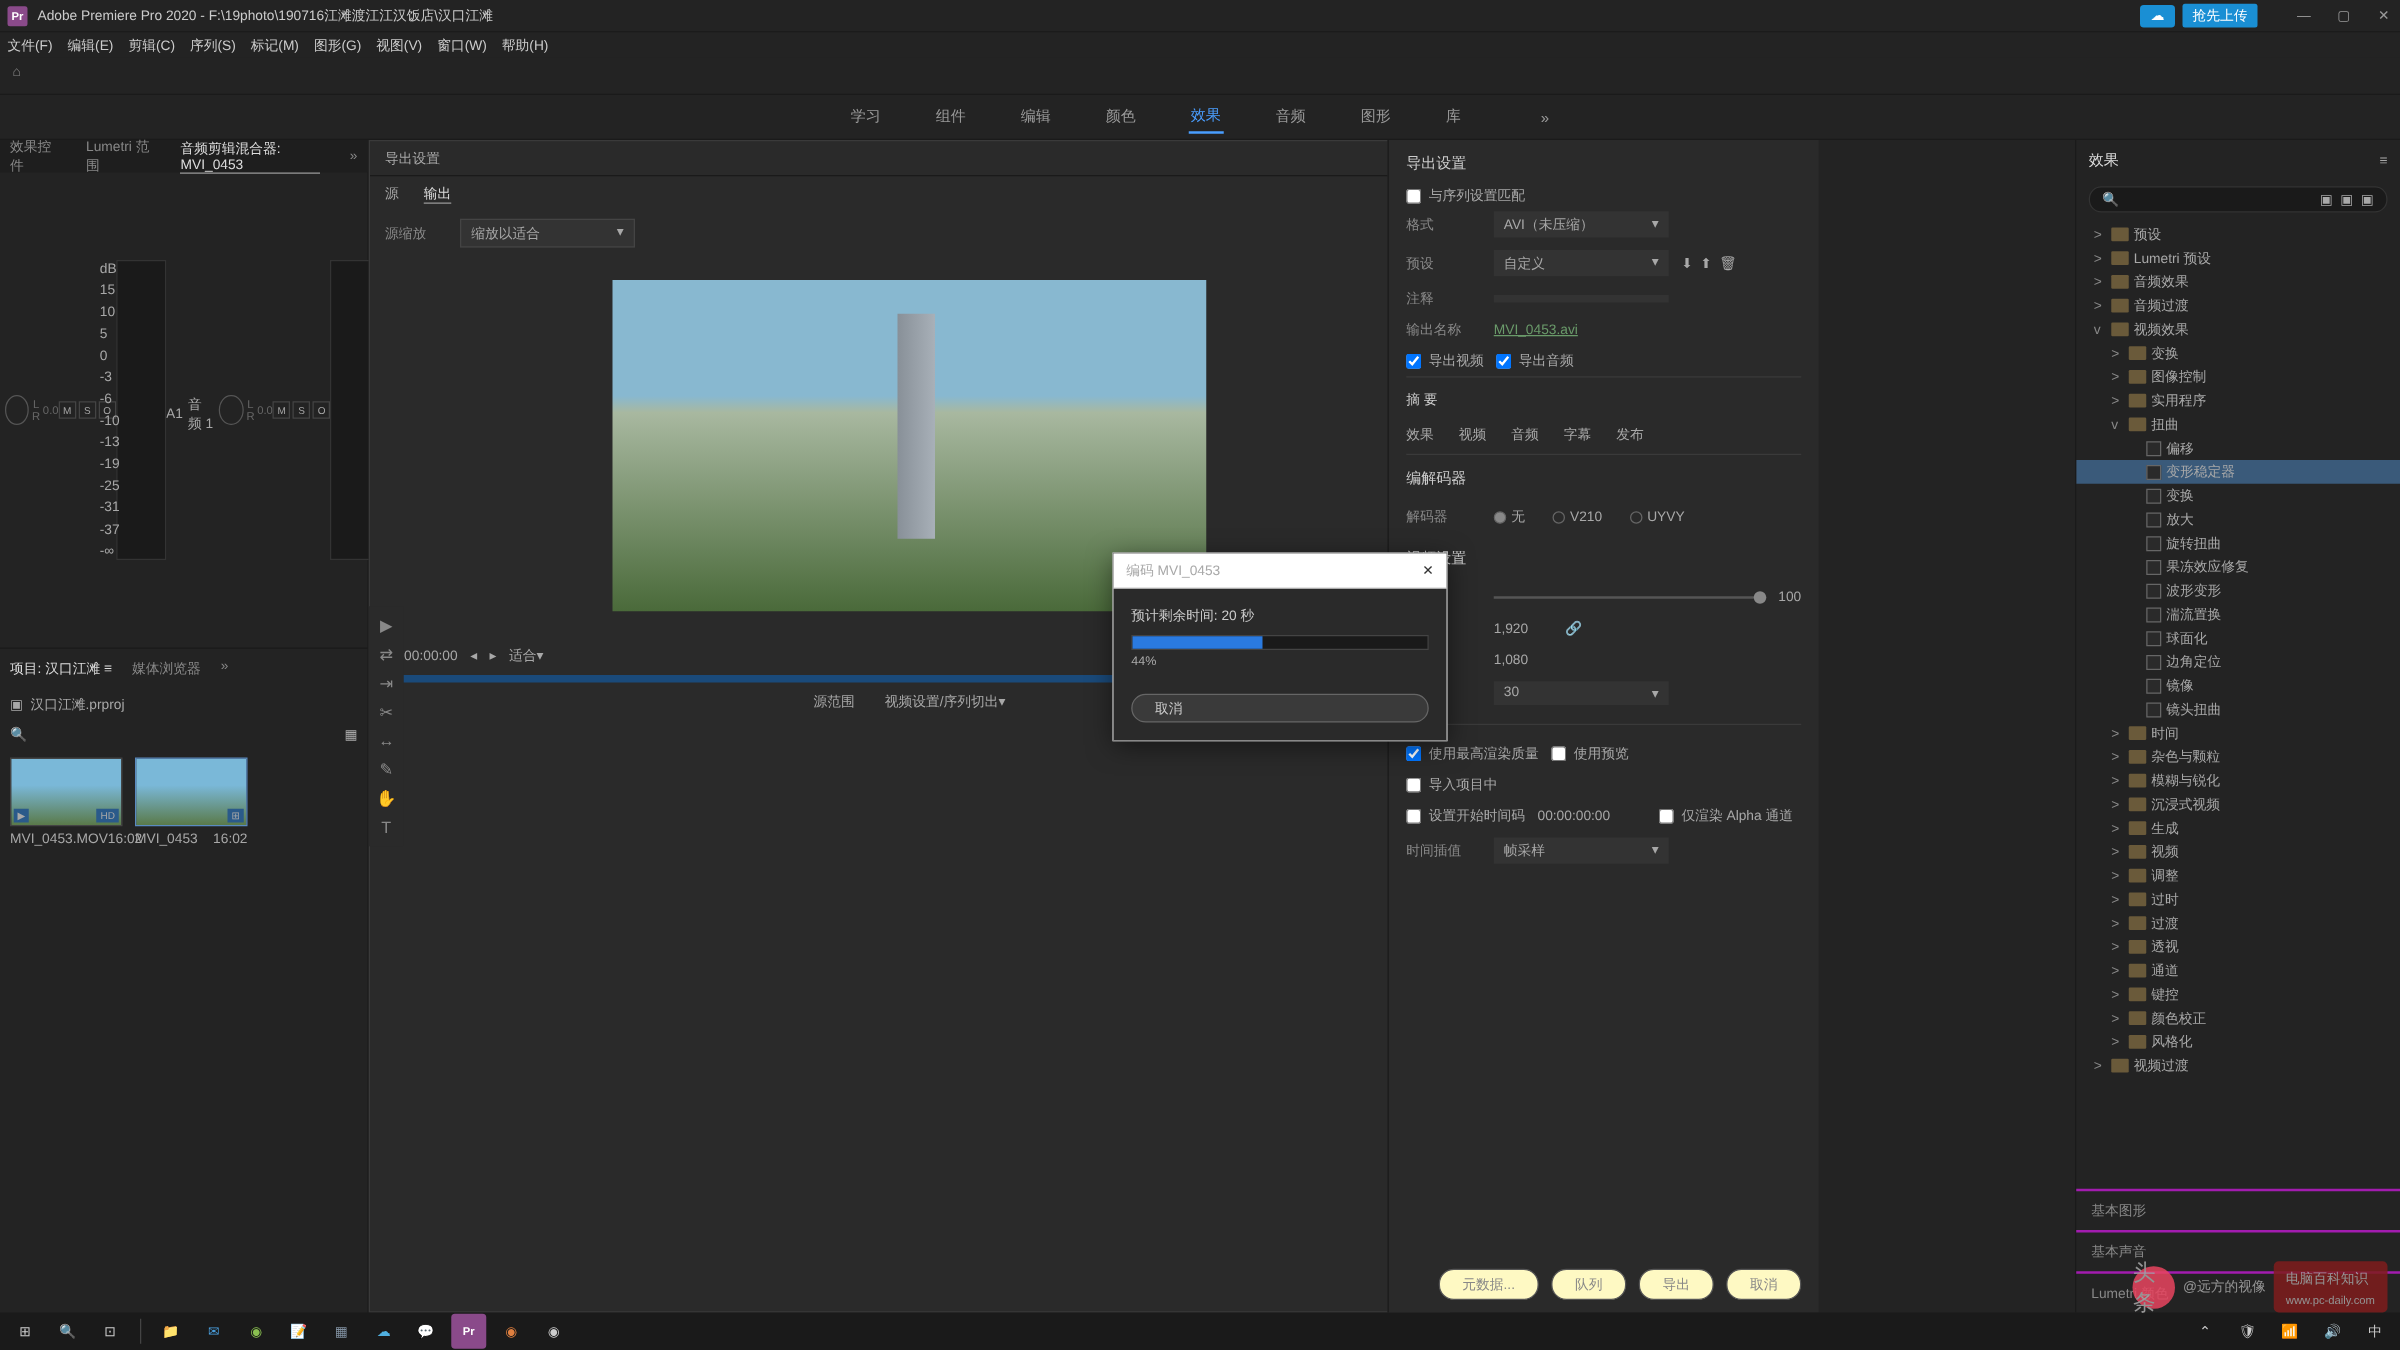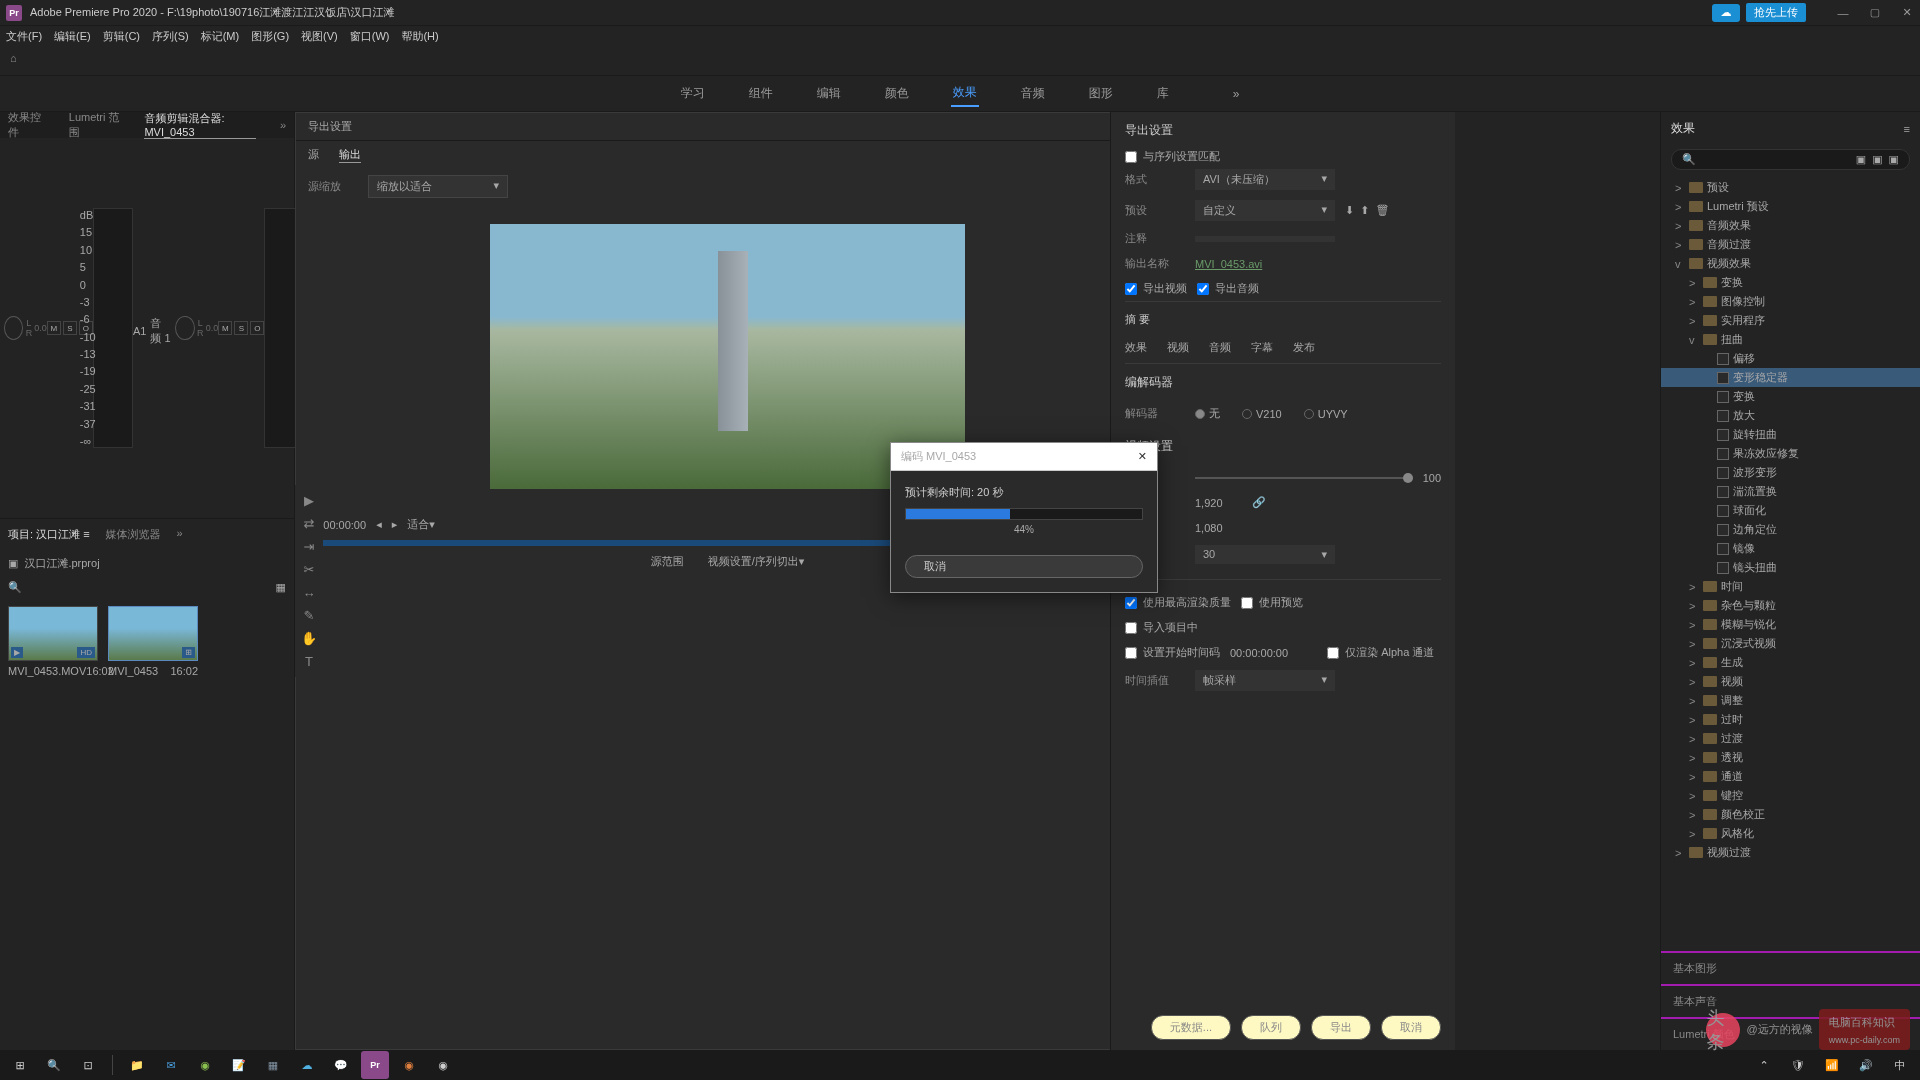--- a/index.html
+++ b/index.html
@@ -73,21 +73,21 @@
 .es-slider{flex:1;height:2px;background:#555;position:relative}
 .es-slider .handle{position:absolute;right:0;top:-4px;width:10px;height:10px;border-radius:50%;background:#888}
 .es-buttons{position:absolute;bottom:10px;left:14px;right:14px;display:flex;gap:10px;justify-content:flex-end}
 .es-btn{background:#fef9c3;border:1px solid #555;border-radius:12px;padding:4px 18px;font-size:11px;color:#888}
 .encode-dialog{position:absolute;left:595px;top:330px;width:268px;background:#f0f0f0;border:1px solid #888;box-shadow:0 4px 20px rgba(0,0,0,0.5);z-index:100}
 .encode-title{background:#fff;padding:6px 10px;display:flex;justify-content:space-between;align-items:center;border-bottom:1px solid #ccc;color:#333;font-size:11px}
 .encode-body{background:#2a2a2a;padding:14px}
 .encode-body .remain{color:#ccc;font-size:11px;margin-bottom:8px}
 .encode-body .progress{height:12px;background:#1a1a1a;border:1px solid #444;position:relative;margin-bottom:4px}
 .encode-body .progress .fill{height:100%;width:44%;background:#2a7ae0}
-.encode-body .pct{text-align:center;font-size:10px;color:#aaa;margin-bottom:20px}
+.encode-body .pct{text-align:left;font-size:10px;color:#aaa;margin-bottom:20px}
 .encode-body .cancel-btn{display:block;margin-left:auto;background:#3a3a3a;border:1px solid #666;border-radius:12px;padding:3px 18px;color:#ccc;font-size:11px}
 .right-panel{width:260px;background:#232323;border-left:1px solid #1a1a1a;display:flex;flex-direction:column}
 .effects-header{padding:8px 10px;display:flex;align-items:center;gap:8px}
 .effects-header .title{color:#ddd;font-size:12px}
 .effects-search{margin:4px 10px;background:#1a1a1a;border:1px solid #333;border-radius:10px;padding:3px 10px;display:flex;align-items:center;justify-content:space-between}
 .effects-search .icons{display:flex;gap:6px;color:#666}
 .effects-tree{flex:1;overflow:auto;padding:4px 0}
 .tree-item{display:flex;align-items:center;padding:2px 10px;gap:4px;font-size:11px;color:#ccc}
 .tree-item .arrow{width:10px;color:#888}
 .tree-item .folder{width:14px;height:11px;background:#6a5a3a;border-radius:1px}

